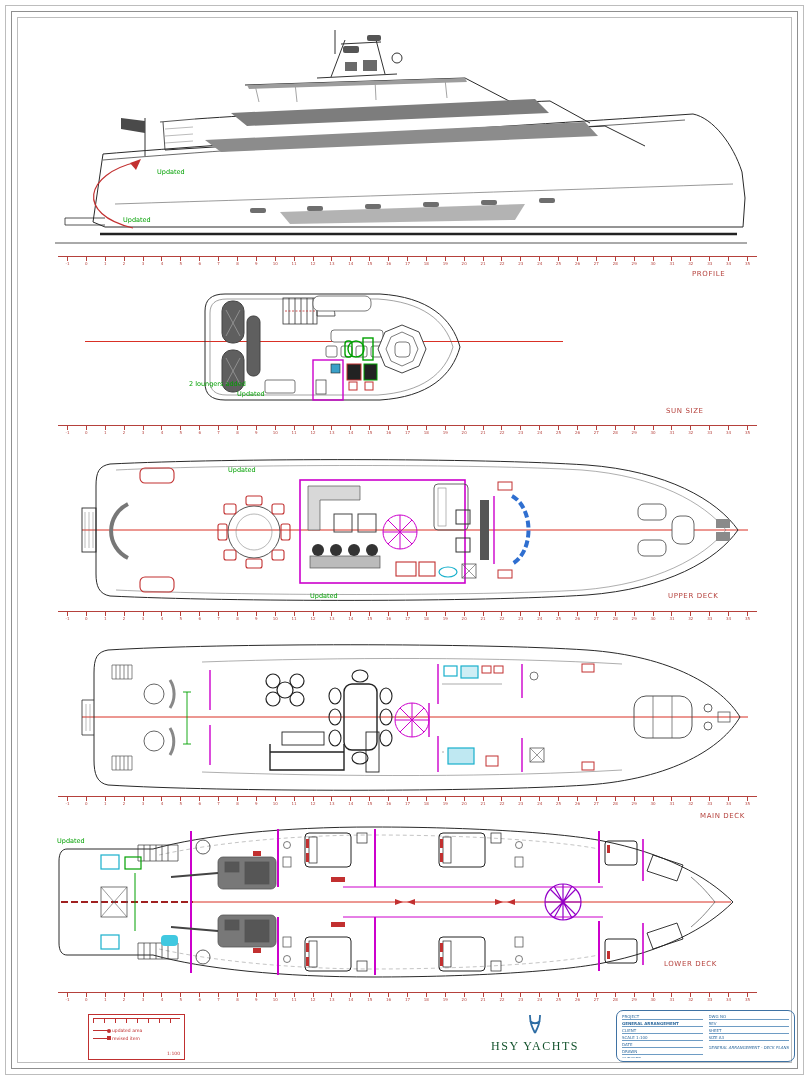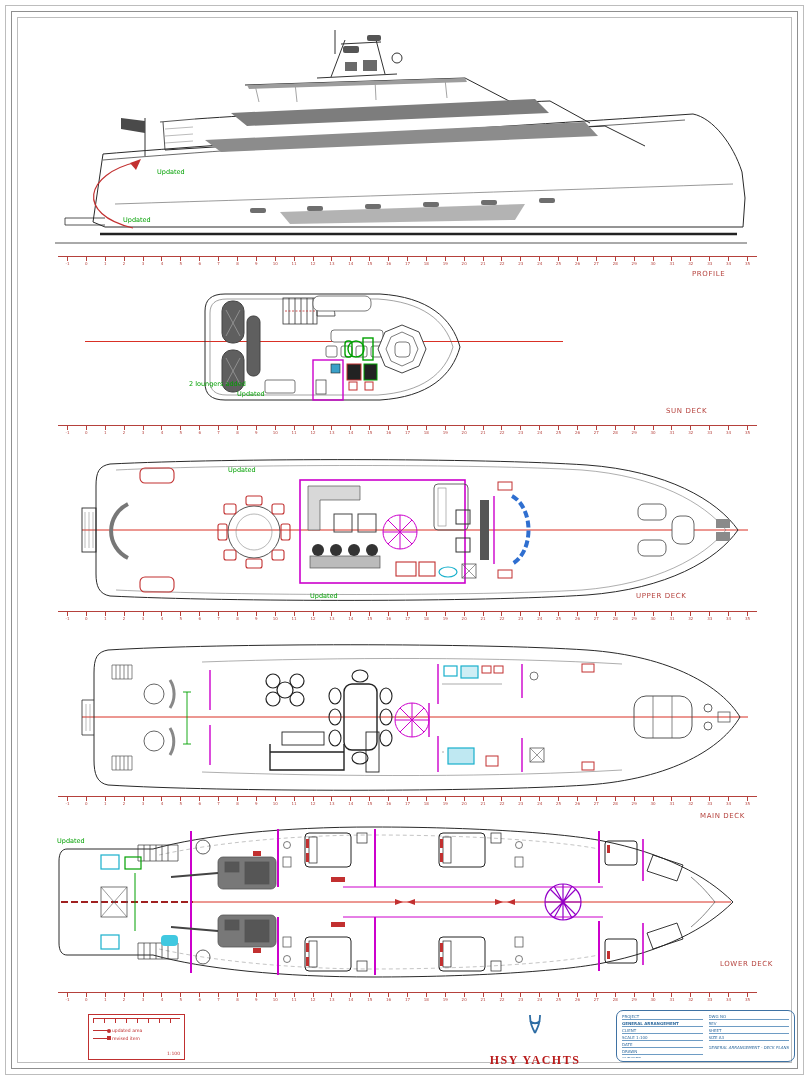--- a/index.html
+++ b/index.html
@@ -27,22 +27,22 @@
   .legend .row{display:flex;align-items:center;gap:3px;margin-top:3px;}
   .legend .mk{width:16px;height:1px;background:#c03030;position:relative;}
   .legend .mk.dot::after{content:"";position:absolute;right:-2px;top:-1.5px;width:4px;height:4px;
           border-radius:50%;background:#c03030;}
   .legend .mk.sq::after{content:"";position:absolute;right:-2px;top:-2px;width:4px;height:4px;
           background:#c03030;}
   .legend .row span{font-size:4.5px;color:#c03030;}
   .legend .scale-note{position:absolute;right:4px;bottom:3px;font-size:4.5px;color:#c03030;}
   
   .logo{position:absolute;left:470px;top:1013px;width:130px;text-align:center;}
-  .logo .word{font-family:"Liberation Serif",serif;font-weight:bold;font-size:12px;
-              color:#b91c1c;letter-spacing:1.5px;margin-top:14px;}
+  .logo .word{font-family:"Liberation Serif",serif;font-weight:normal;font-size:12px;
+              color:#14532d;letter-spacing:1.5px;}
   
   .tblock{position:absolute;left:616px;top:1010px;width:179px;height:52px;
           border:1.5px solid #3f72a3;border-radius:7px;box-sizing:border-box;
           padding:3px 5px;display:flex;gap:6px;}
   .tcol{flex:1;overflow:hidden;}
   .trow{font-size:4px;line-height:5px;color:#2f6a9e;border-bottom:1px solid #6e9cc4;
         margin-bottom:1px;white-space:nowrap;overflow:hidden;}
   .trow.bold{font-weight:bold;}
   .tfoot{font-size:4px;color:#2f6a9e;font-style:italic;margin-top:4px;border:0;}
   svg{position:absolute;overflow:visible;}
@@ -456,21 +456,21 @@
       </span>
       <span class="st">
         <i></i>
         <em>34</em>
       </span>
       <span class="st">
         <i></i>
         <em>35</em>
       </span>
     </div>
-  <span class="view-label" style="left:666px;top:407px">SUN DECK</span>
+  <span class="view-label" style="left:666px;top:407px">SUN SIZE</span>
 
   <svg class="view" style="left:82px;top:456px" width="668" height="148" viewBox="0 0 668 148">
     <line x1="0" y1="74" x2="666" y2="74" stroke="#d93025" stroke-width="1"></line>
     <g stroke="#2a2a2a" fill="none" stroke-width="1">
       <path d="M28,8 C150,2 400,2 505,9 C585,15 635,44 656,74 C635,104 585,133 505,139 C400,146 150,146 28,140 C17,138 14,130 14,118 V30 C14,16 17,10 28,8 Z"></path>
       <path d="M34,14 C155,8 398,8 500,14 C575,20 622,47 644,74 C622,101 575,128 500,134 C398,140 155,140 34,134" stroke-width="0.6" stroke="#777"></path>
       <rect x="0" y="52" width="14" height="44" stroke-width="0.9"></rect>
       <path d="M3,56 V92 M7,56 V92 M11,56 V92" stroke-width="0.5" stroke="#777"></path>
     </g>
     <g fill="none">
@@ -677,21 +677,21 @@
       </span>
       <span class="st">
         <i></i>
         <em>34</em>
       </span>
       <span class="st">
         <i></i>
         <em>35</em>
       </span>
     </div>
-  <span class="view-label" style="left:636px;top:592px">UPPER DECK</span>
+  <span class="view-label" style="left:668px;top:592px">UPPER DECK</span>
 
   <svg class="view" style="left:82px;top:640px" width="668" height="155" viewBox="0 0 668 155">
     <line x1="0" y1="77" x2="666" y2="77" stroke="#d93025" stroke-width="1"></line>
     <g stroke="#2a2a2a" fill="none" stroke-width="1">
       <path d="M26,10 C140,3 400,3 505,10 C590,16 640,47 658,77 C640,108 590,139 505,145 C400,152 140,152 26,145 C15,143 12,134 12,120 V33 C12,18 15,12 26,10 Z"></path>
       <path d="M120,22 C260,17 420,17 540,24 M120,132 C260,137 420,137 540,130" stroke-width="0.6" stroke="#777"></path>
       <path d="M0,60 H12 M0,95 H12 M0,60 V95" stroke-width="0.8"></path>
       <path d="M4,64 V91 M8,64 V91" stroke-width="0.5" stroke="#777"></path>
     </g>
     <g fill="none" stroke="#555">
@@ -1156,21 +1156,21 @@
       </span>
       <span class="st">
         <i></i>
         <em>34</em>
       </span>
       <span class="st">
         <i></i>
         <em>35</em>
       </span>
     </div>
-  <span class="view-label" style="left:720px;top:960px">LOWER DECK</span>
+  <span class="view-label" style="left:664px;top:960px">LOWER DECK</span>
 
   <div class="legend">
     <div class="scalebar"></div>
     <div class="row">
       <div class="mk dot"></div>
       <span>updated area</span>
     </div>
     <div class="row">
       <div class="mk sq"></div>
       <span>revised item</span>

